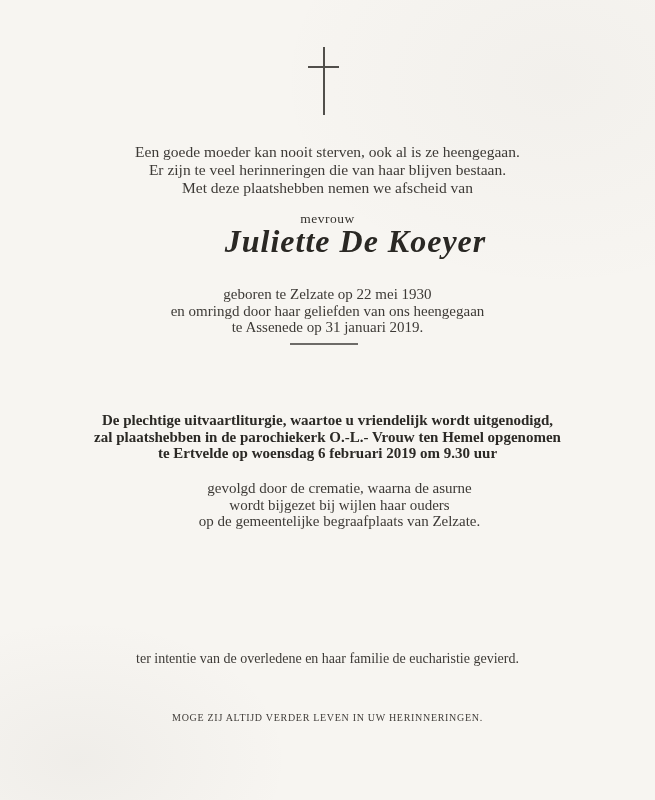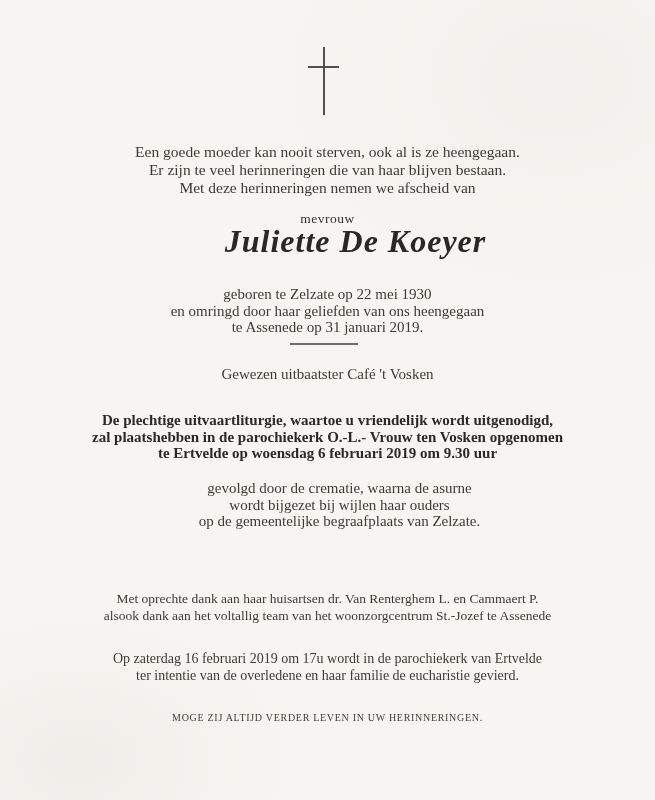--- a/index.html
+++ b/index.html
@@ -53,55 +53,49 @@
 <div class="page">
 
   <div>
     <div class="cross-v"></div>
     <div class="cross-h"></div>
   </div>
 
   <div class="block verse">
     <span class="line">Een goede moeder kan nooit sterven, ook al is ze heengegaan.</span>
     <span class="line">Er zijn te veel herinneringen die van haar blijven bestaan.</span>
-    <span class="line">Met deze herinneringen nemen we afscheid van</span>
+    <span class="line">Met deze plaatshebben nemen we afscheid van</span>
   </div>
 
   <div class="block salutation">mevrouw</div>
 
   <div class="block name">Juliette De Koeyer</div>
 
   <div class="block life">
     <span class="line">geboren te Zelzate op 22 mei 1930</span>
     <span class="line">en omringd door haar geliefden van ons heengegaan</span>
     <span class="line">te Assenede op 31 januari 2019.</span>
   </div>
 
   <div class="divider"></div>
 
-  <div class="block occupation">Gewezen uitbaatster Café 't Vosken</div>
 
   <div class="block service">
     <span class="line">De plechtige uitvaartliturgie, waartoe u vriendelijk wordt uitgenodigd,</span>
-    <span class="line">zal plaatshebben in de parochiekerk O.-L.- Vrouw ten Vosken opgenomen</span>
+    <span class="line">zal plaatshebben in de parochiekerk O.-L.- Vrouw ten Hemel opgenomen</span>
     <span class="line">te Ertvelde op woensdag 6 februari 2019 om 9.30 uur</span>
   </div>
 
   <div class="block cremation">
     <span class="line">gevolgd door de crematie, waarna de asurne</span>
     <span class="line">wordt bijgezet bij wijlen haar ouders</span>
     <span class="line">op de gemeentelijke begraafplaats van Zelzate.</span>
   </div>
 
 
-  <div class="block thanks">
-    <span class="line">Met oprechte dank aan haar huisartsen dr. Van Renterghem L. en Cammaert P.</span>
-    <span class="line">alsook dank aan het voltallig team van het woonzorgcentrum St.-Jozef te Assenede</span>
-  </div>
 
   <div class="block mass">
-    <span class="line">Op zaterdag 16 februari 2019 om 17u wordt in de parochiekerk van Ertvelde</span>
     <span class="line">ter intentie van de overledene en haar familie de eucharistie gevierd.</span>
   </div>
 
   <div class="block closing">MOGE ZIJ ALTIJD VERDER LEVEN IN UW HERINNERINGEN.</div>
 
 </div>
 
 </body></html>

